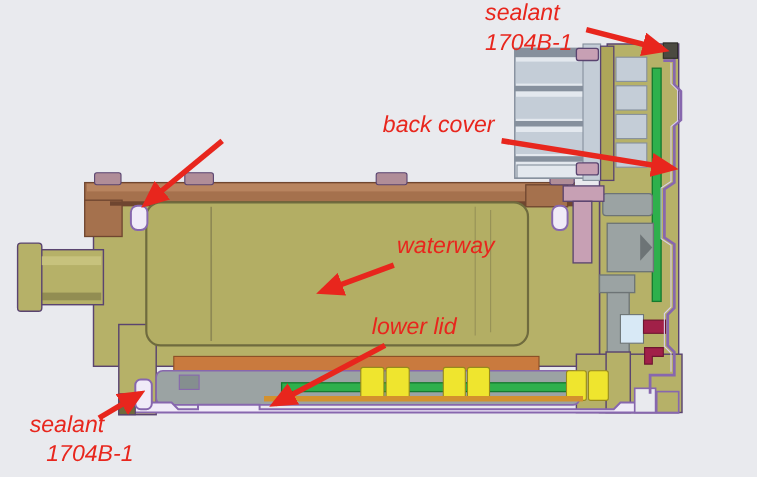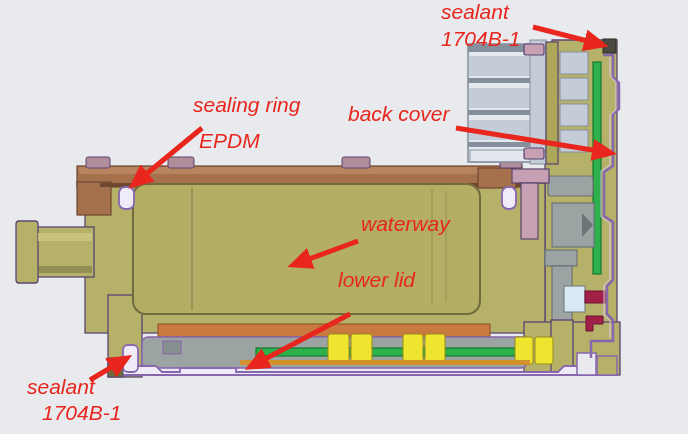--- a/index.html
+++ b/index.html
@@ -165,23 +165,21 @@
     <g>
       <line class="arrow" x1="202" y1="128" x2="133" y2="185" marker-end="url(#ah)"></line>
       <line class="arrow" x1="533" y1="27" x2="603" y2="45" marker-end="url(#ah)"></line>
       <line class="arrow" x1="456" y1="128" x2="611" y2="153" marker-end="url(#ah)"></line>
       <line class="arrow" x1="358" y1="241" x2="293" y2="265" marker-end="url(#ah)"></line>
       <line class="arrow" x1="350" y1="314" x2="250" y2="367" marker-end="url(#ah)"></line>
       <line class="arrow" x1="90" y1="380" x2="127" y2="358" marker-end="url(#ah)"></line>
     </g>
   </svg>
 
-  <div class="ann" style="left:193px;top:94px">sealing ring</div>
-  <div class="ann" style="left:199px;top:130px">EPDM</div>
   <div class="ann" style="left:441px;top:1px">sealant</div>
   <div class="ann" style="left:441px;top:28px">1704B-1</div>
   <div class="ann" style="left:361px;top:213px">waterway</div>
   <div class="ann" style="left:348px;top:103px">back cover</div>
-  <div class="ann" style="left:338px;top:269px">lower lid</div>
+  <div class="ann" style="left:338px;top:287px">lower lid</div>
   <div class="ann" style="left:27px;top:376px">sealant</div>
   <div class="ann" style="left:42px;top:402px">1704B-1</div>
 
 </div>
 
 </body></html>

